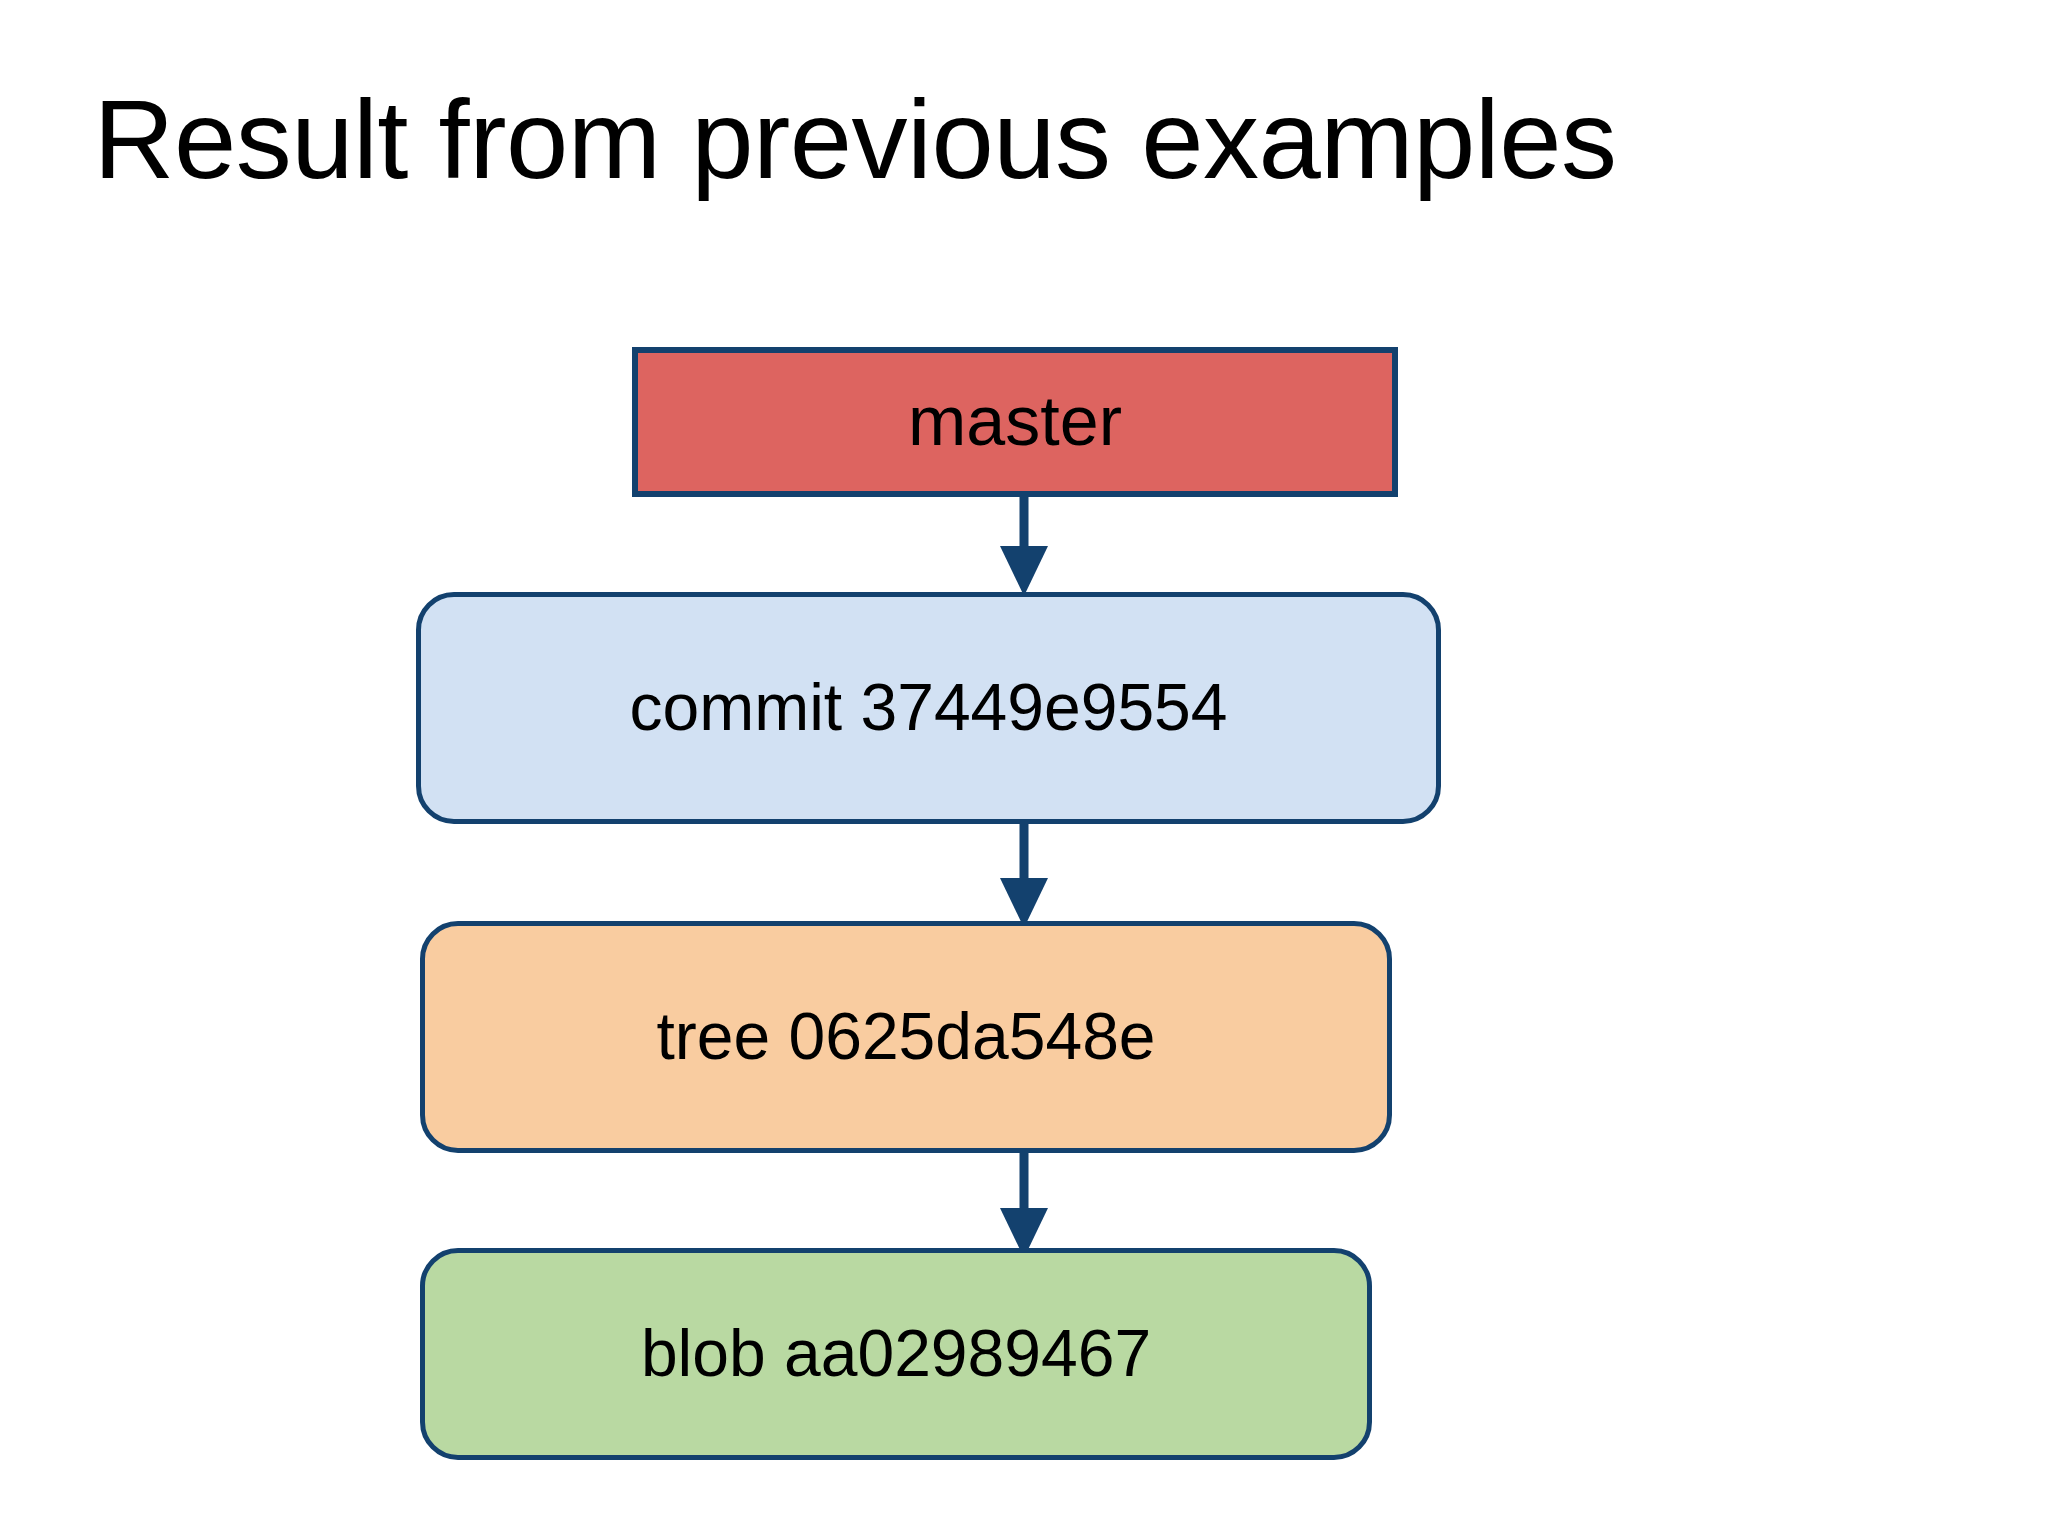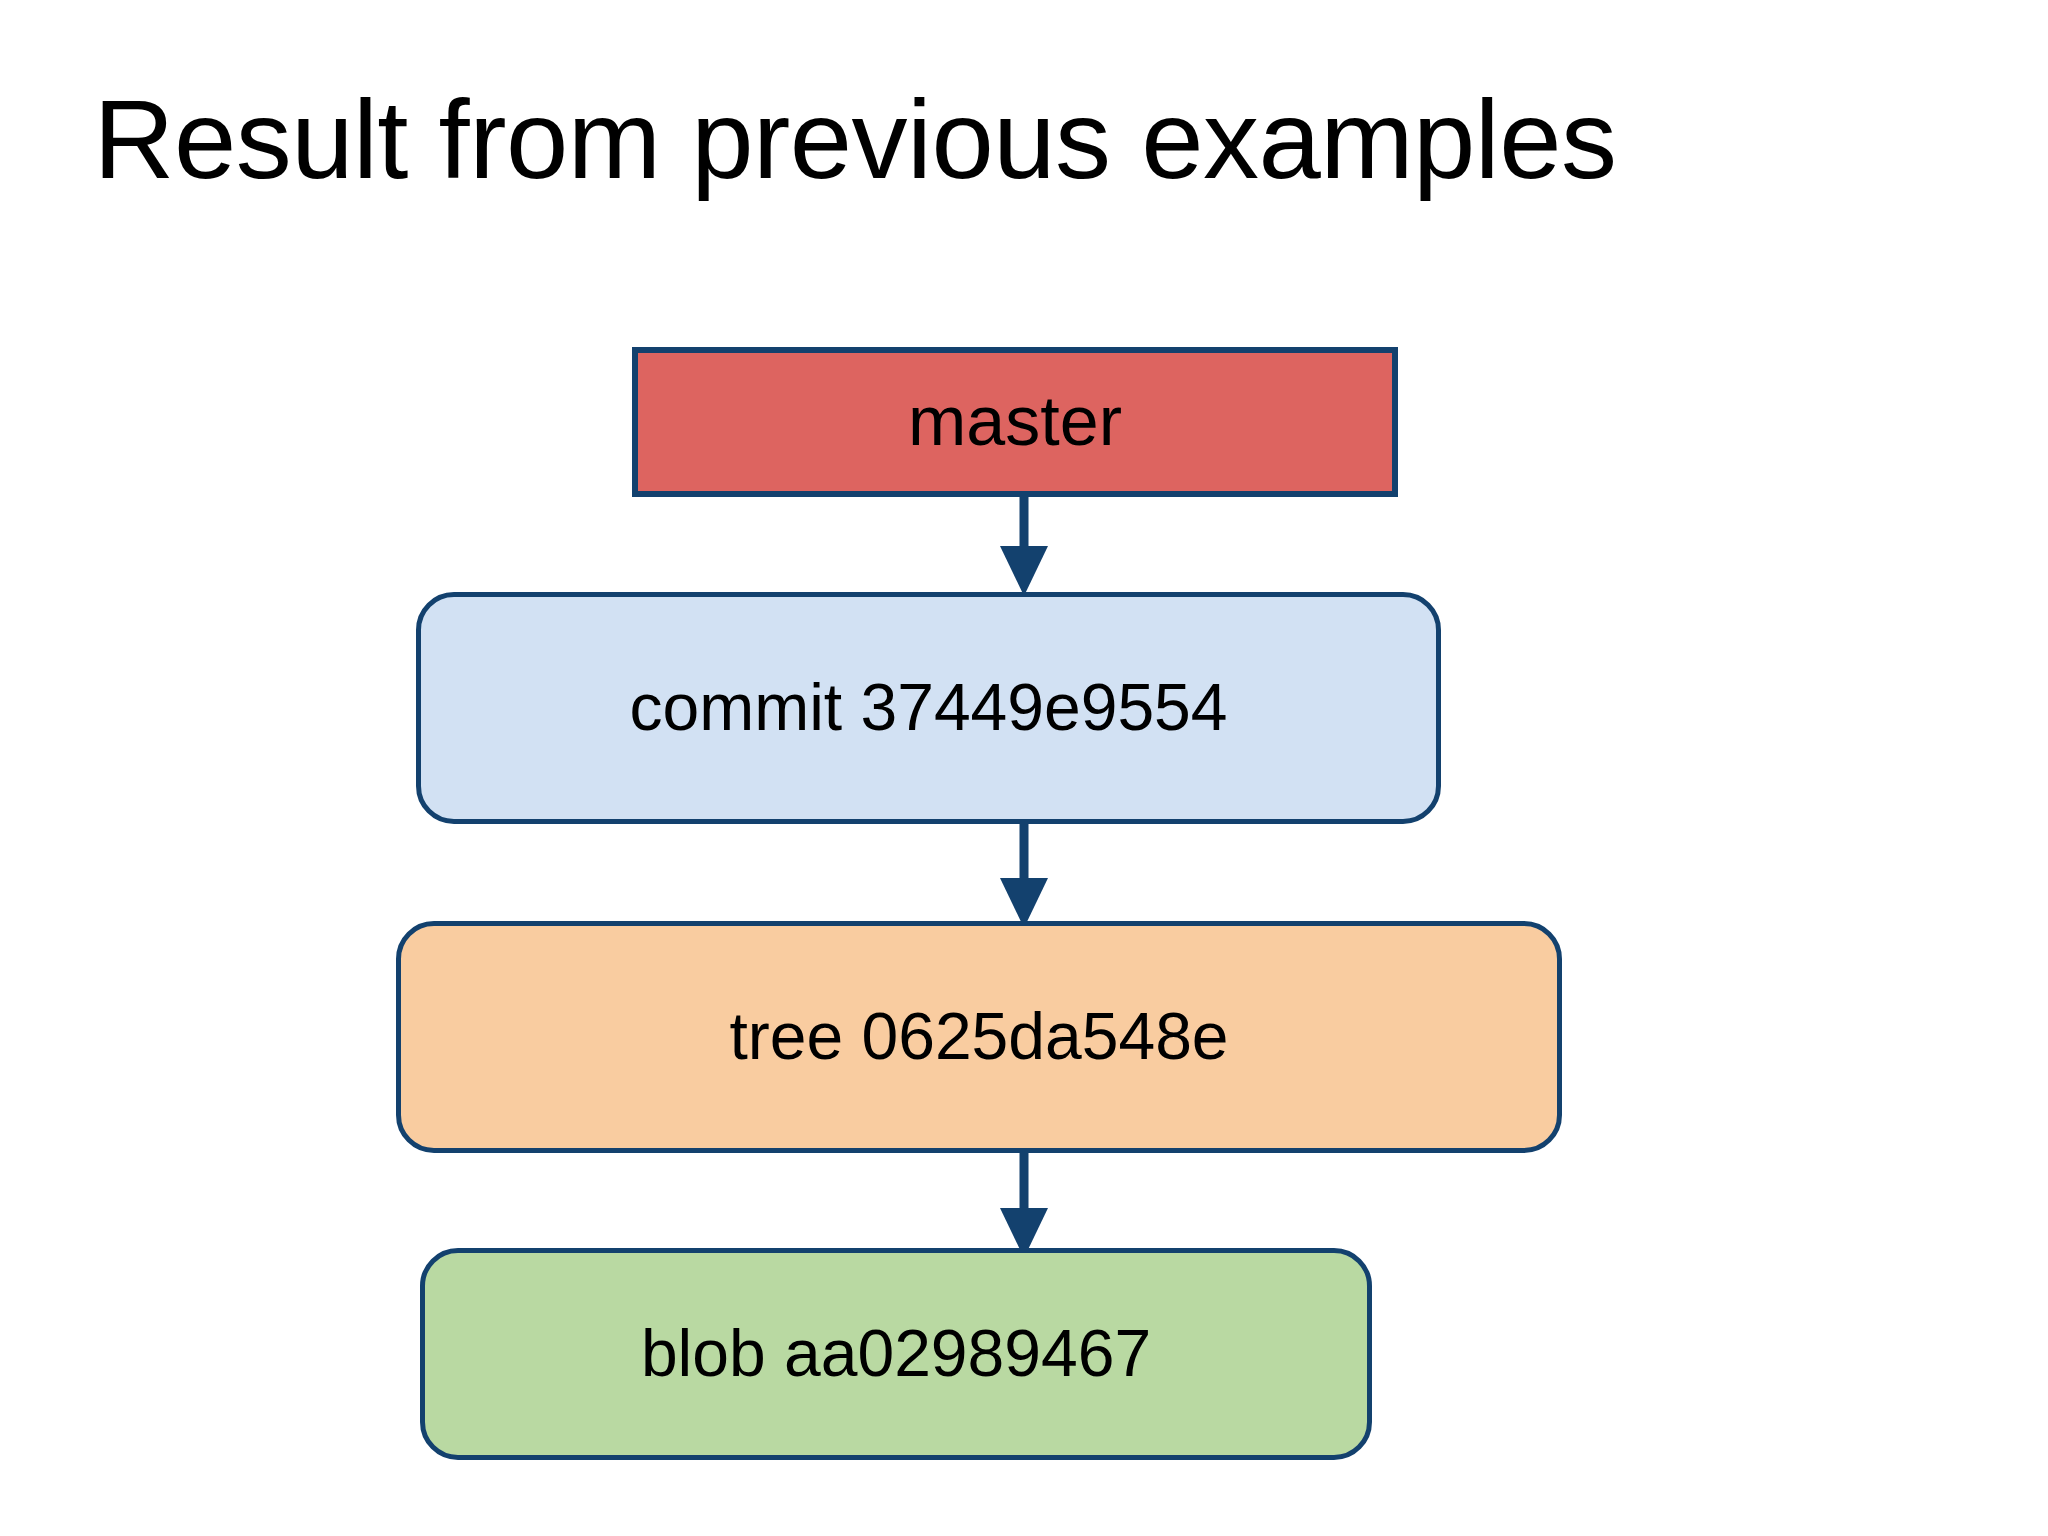--- a/index.html
+++ b/index.html
@@ -69,23 +69,23 @@
     left: 416px;
     top: 592px;
     width: 1025px;
     height: 232px;
     background: #D2E1F3;
     border-radius: 38px;
   }
 
   
   #node-tree {
-    left: 396px;
+    left: 420px;
     top: 921px;
-    width: 1166px;
+    width: 972px;
     height: 232px;
     background: #F9CCA0;
     border-radius: 38px;
   }
 
   
   #node-blob {
     left: 420px;
     top: 1248px;
     width: 952px;

